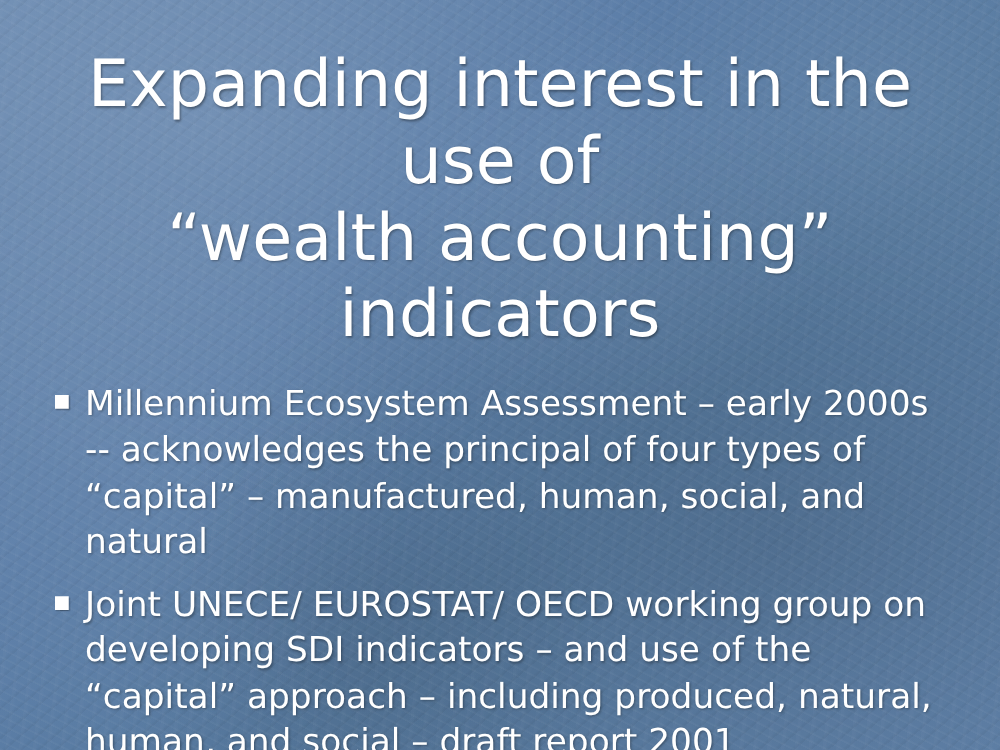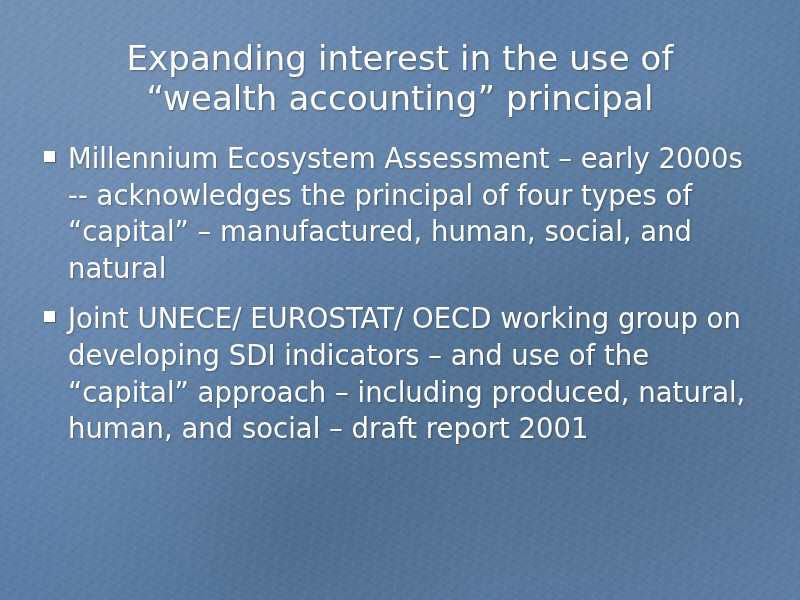--- a/index.html
+++ b/index.html
@@ -44,21 +44,21 @@
   .slide > * {
     position: relative;
     z-index: 2;
   }
 
   .title {
     margin: 0;
     padding: 38px 34px 0 34px;
     text-align: center;
     font-weight: normal;
-    font-size: 34px;
+    font-size: 52px;
     line-height: 1.18;
     letter-spacing: 0.1px;
     text-shadow: 1px 1px 2px rgba(0,0,0,0.35);
   }
   .title .line {
     display: block;
   }
 
   .body {
     padding: 22px 26px 0 44px;
@@ -89,21 +89,21 @@
     max-width: 680px;
   }
 </style>
 </head>
 <body>
 
 <div class="slide">
 
   <h1 class="title">
     <span class="line">Expanding interest in the use of</span>
-    <span class="line">“wealth accounting” principal</span>
+    <span class="line">“wealth accounting” indicators</span>
   </h1>
 
   <div class="body">
 
     <div class="bullet">
       <span class="bullet-marker">
           <i></i>
         </span>
       <span class="bullet-text">Millennium Ecosystem Assessment – early 2000s  --  acknowledges the principal of four types of “capital” – manufactured, human, social, and natural</span>
     </div>

